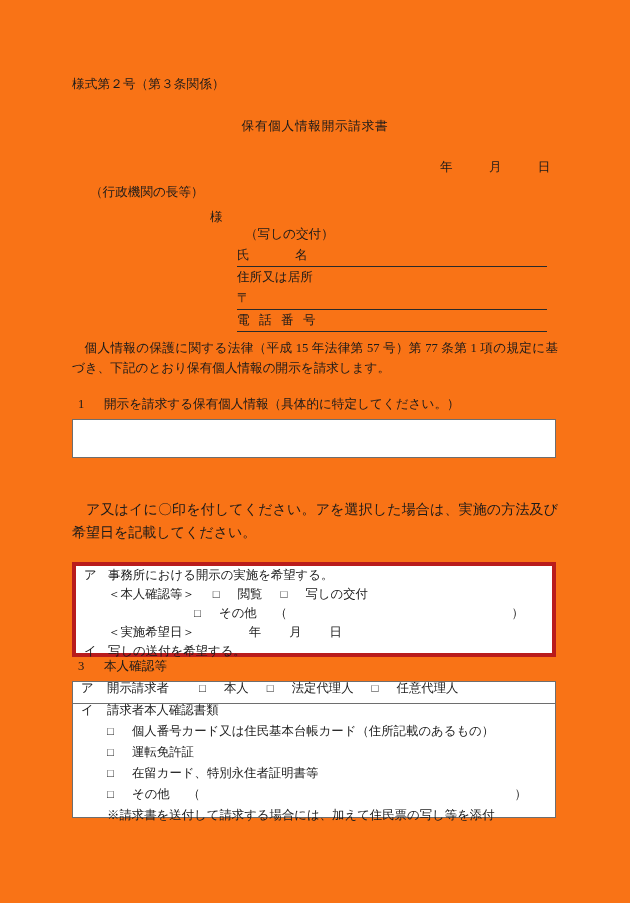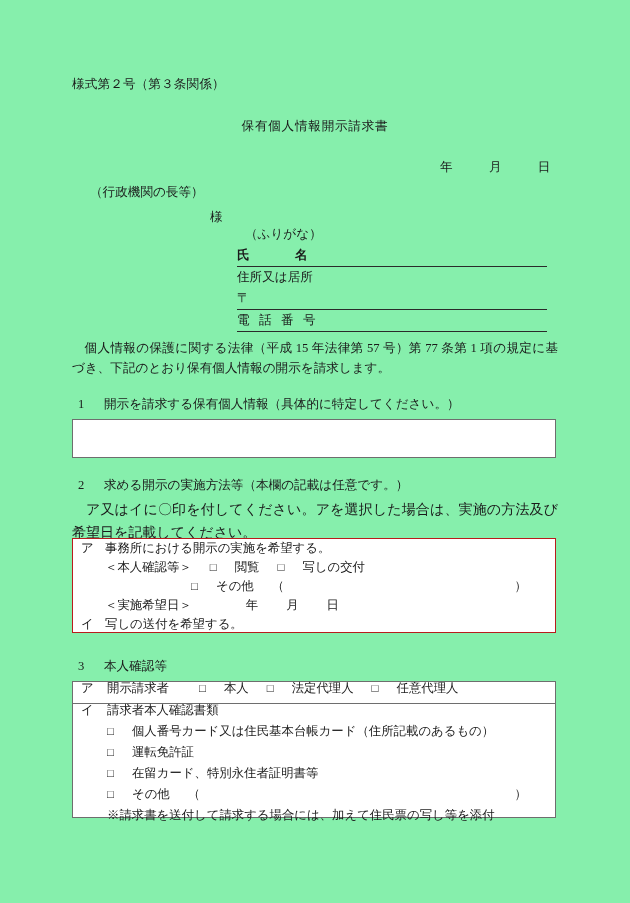--- a/index.html
+++ b/index.html
@@ -9,21 +9,21 @@
     background: #ffffff;
   }
   body {
     font-family: "Liberation Serif", "DejaVu Serif", serif;
     color: #1a1a1a;
   }
   .page {
     position: relative;
     width: 630px;
     height: 903px;
-    background: #86efac;
+    background: #f97316;
     overflow: hidden;
     font-size: 12.5px;
     line-height: 1.0;
   }
 
   
   .abs { position: absolute; white-space: nowrap; }
   .jp  { font-family: "Liberation Serif", "DejaVu Serif", serif; }
 
   
@@ -69,21 +69,21 @@
     white-space: nowrap;
   }
   .field-row {
     height: 21px;
     line-height: 20px;
     border-bottom: 1px solid #2a2a2a;
     font-size: 12.6px;
     white-space: nowrap;
   }
   .field-row.noline { border-bottom: none; }
-  .lbl-name   { letter-spacing: 0; font-weight: bold; }
+  .lbl-name   { letter-spacing: 0; }
   .lbl-name .s { display: inline-block; width: 58px; }
   .lbl-tel .c  { display: inline-block; width: 22px; text-align: left; }
 
   
   #legal-paragraph {
     position: absolute;
     left: 72px; top: 338px;
     width: 486px;
     font-size: 12.6px;
     line-height: 1.62;
@@ -115,23 +115,23 @@
     width: 486px;
     font-size: 14px;
     line-height: 1.62;
     text-align: justify;
     text-indent: 1em;
   }
 
   
   #sec2-box {
     position: absolute;
-    left: 72px; top: 538px;
+    left: 72px; top: 562px;
     width: 484px; height: 95px;
-    border: 1px solid #b91c1c;
+    border: 4px solid #b91c1c;
     box-sizing: border-box;
     background: #fff;
   }
   .b2row {
     height: 19px;
     line-height: 19px;
     font-size: 12.4px;
     white-space: nowrap;
     position: relative;
   }
@@ -180,21 +180,21 @@
     <span class="gap"></span>
     <span>日</span>
   </div>
 
   <div class="abs jp" id="addressee-label">（行政機関の長等）</div>
 
   <div class="abs jp" id="addressee-honorific">様</div>
 
   <div class="applicant-block">
 
-    <div class="furigana">（ふりがな）</div>
+    <div class="furigana">（写しの交付）</div>
 
     <div class="field-row">
       <span class="lbl-name"><span class="s">氏</span><span>名</span></span>
     </div>
 
     <div class="field-row noline">
       <span>住所又は居所</span>
     </div>
 
     <div class="field-row">
@@ -207,23 +207,20 @@
   </div>
 
   <div id="legal-paragraph" class="jp">個人情報の保護に関する法律（平成 15 年法律第 57 号）第 77 条第 1 項の規定に基づき、下記のとおり保有個人情報の開示を請求します。</div>
 
   <div class="abs jp sec-heading" id="sec1-heading">
     <span class="num">1</span><span>開示を請求する保有個人情報（具体的に特定してください。）</span>
   </div>
 
   <div id="sec1-box"></div>
 
-  <div class="abs jp sec-heading" id="sec2-heading">
-    <span class="num">2</span><span>求める開示の実施方法等（本欄の記載は任意です。）</span>
-  </div>
 
   <div id="sec2-instruction" class="jp">ア又はイに〇印を付してください。アを選択した場合は、実施の方法及び希望日を記載してください。</div>
 
   <div id="sec2-box">
 
     <div class="b2row">
       <span class="mk">ア</span><span>事務所における開示の実施を希望する。</span>
     </div>
 
     <div class="b2row">

